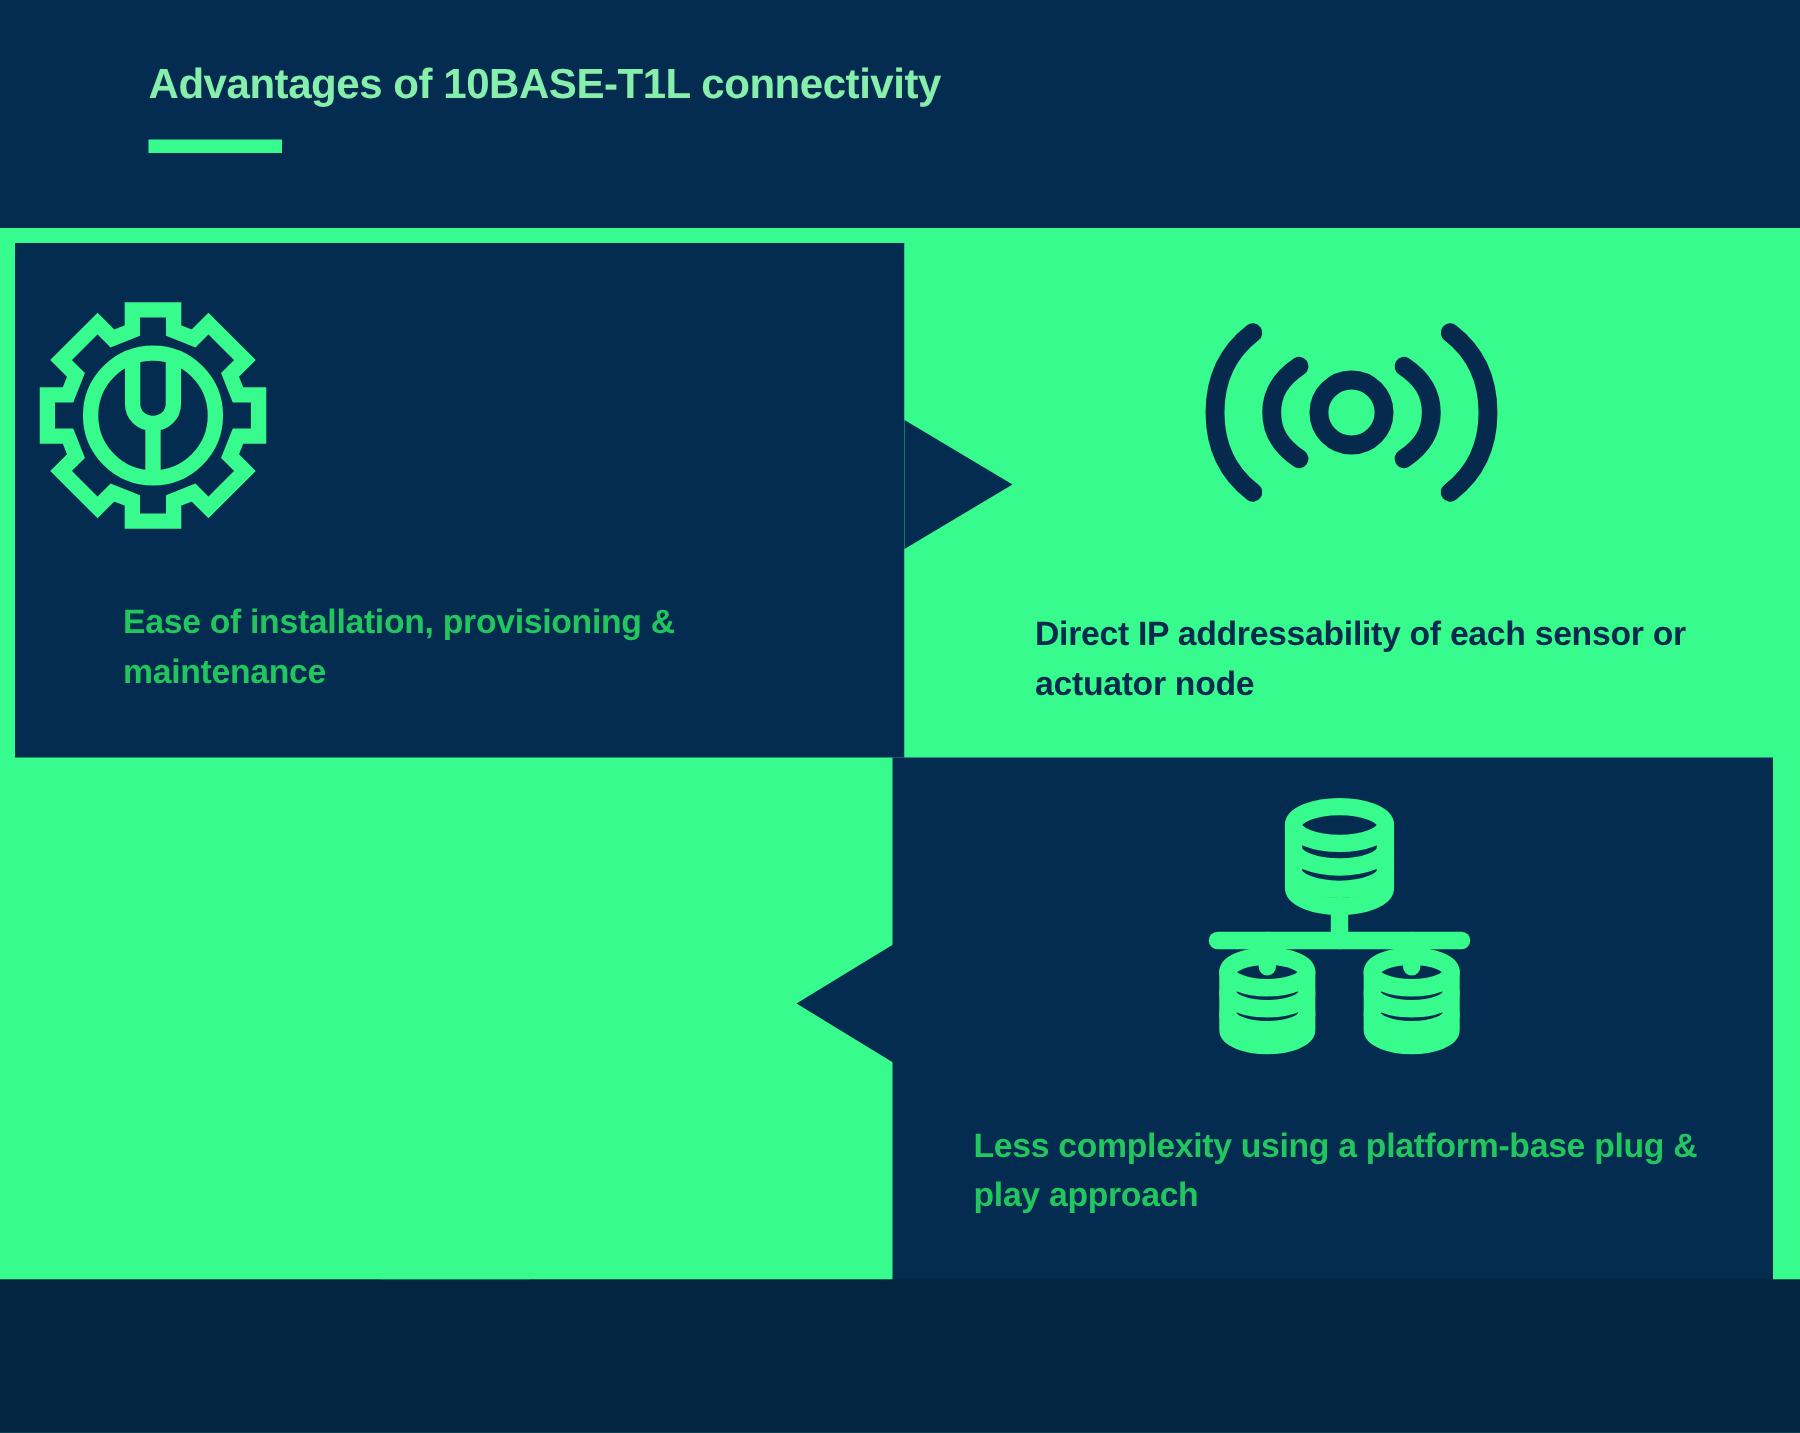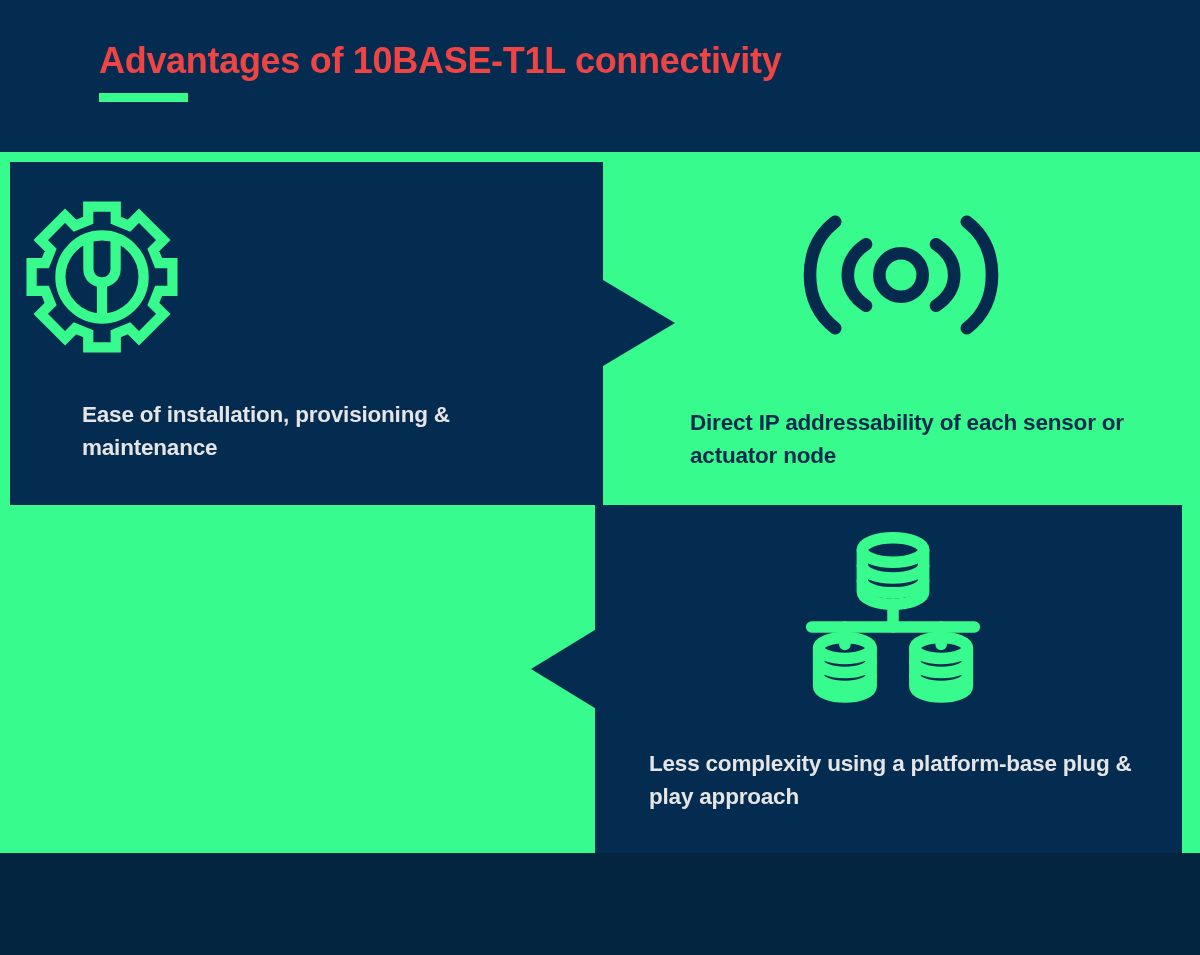--- a/index.html
+++ b/index.html
@@ -25,23 +25,23 @@
     position: absolute;
     left: 0; top: 0;
     width: 1200px;
     height: 152px;
     background: #042b50;
   }
   .header-title {
     position: absolute;
     left: 99px;
     top: 40px;
-    font-size: 36px;
+    font-size: 28px;
     font-weight: bold;
-    color: #ef4444;
+    color: #86efac;
     letter-spacing: -0.3px;
     white-space: nowrap;
   }
   .header-accent {
     position: absolute;
     left: 99px;
     top: 93px;
     width: 89px;
     height: 9px;
     background: #38fb8d;
@@ -128,21 +128,21 @@
     position: absolute;
     display: block;
   }
   .card-text {
     position: absolute;
     font-size: 22.5px;
     font-weight: bold;
     line-height: 33px;
     letter-spacing: -0.2px;
   }
-  .text-light { color: #e5e5e5; }
+  .text-light { color: #22c55e; }
   .text-dark  { color: #062a4e; }
 
   
   .icon-q1 { left: 222px; top: 197px; }
   
   .icon-q2 { left: 803px; top: 205px; }
   
   .icon-q3 { left: 207px; top: 529px; }
   
   .icon-q4 { left: 808px; top: 529px; }

